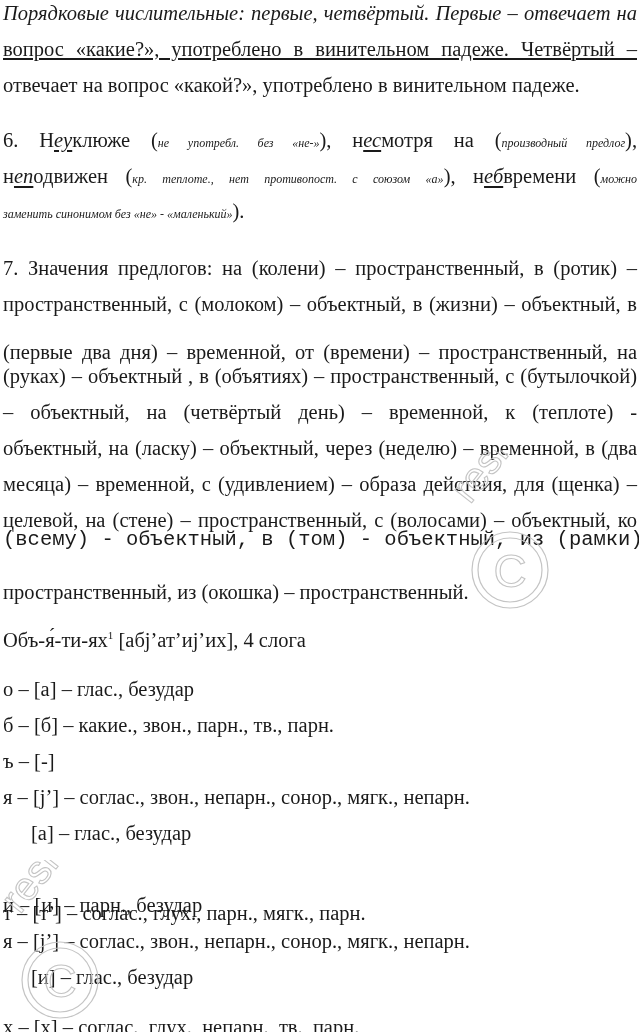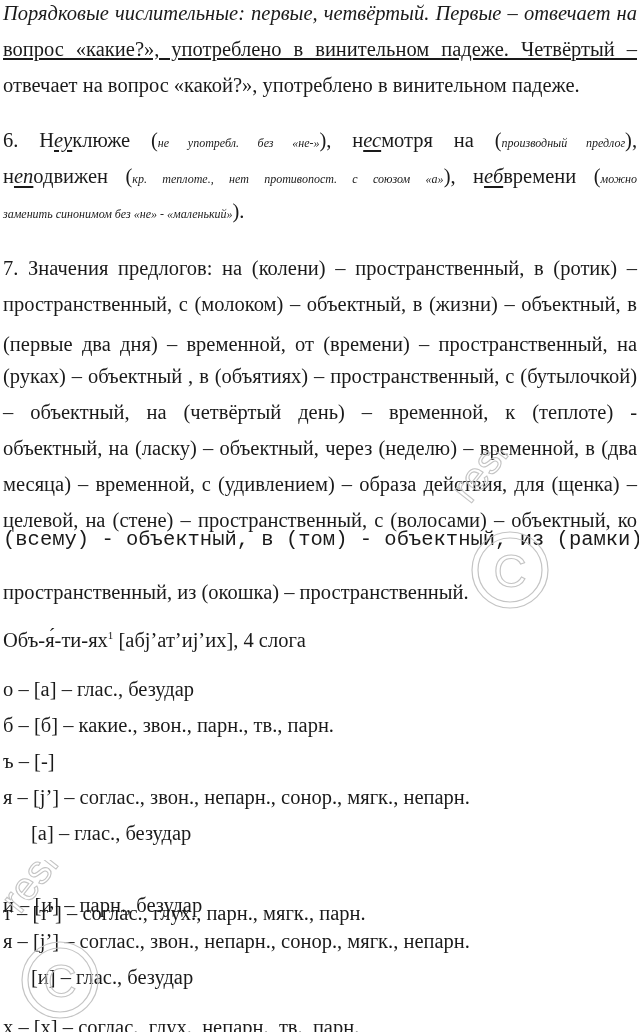--- a/index.html
+++ b/index.html
@@ -40,21 +40,21 @@
     (<span class="it">кр. теплоте., нет противопост. с союзом «а»</span>),
     <span><span>н</span><span class="u">еб</span><span>времени</span></span>
     (<span class="it">можно</span>
   </div>
   <div class="line" style="top:199px;">
     <span class="it">заменить синонимом без «не» - «маленький»</span>).
   </div>
 
   <div class="line just" style="top:256px;">7. Значения предлогов: на (колени) – пространственный, в (ротик) –</div>
   <div class="line just" style="top:292px;">пространственный, с (молоком) – объектный, в (жизни) – объектный, в</div>
-  <div class="line just" style="top:332px;">(первые два дня) – временной, от (времени) – пространственный, на</div>
+  <div class="line just" style="top:340px;">(первые два дня) – временной, от (времени) – пространственный, на</div>
   <div class="line just" style="top:364px;">(руках) – объектный , в (объятиях) – пространственный, с (бутылочкой)</div>
   <div class="line just" style="top:400px;font-family:Liberation Serif, serif;">– объектный, на (четвёртый день) – временной, к (теплоте) -</div>
   <div class="line just" style="top:436px;">объектный, на (ласку) – объектный, через (неделю) – временной, в (два</div>
   <div class="line just" style="top:472px;">месяца) – временной, с (удивлением) – образа действия, для (щенка) –</div>
   <div class="line just" style="top:508px;">целевой, на (стене) – пространственный, с (волосами) – объектный, ко</div>
   <div class="line just" style="top:528px;font-family:Liberation Mono, monospace;">(всему) - объектный, в (том) - объектный, из (рамки) –</div>
   <div class="line" style="top:580px;">пространственный, из (окошка) – пространственный.</div>
 
   <div class="line" style="top:628px;font-family:Liberation Serif, serif;">
     <span>Объ-я́-ти-ях</span><sup>1</sup>

